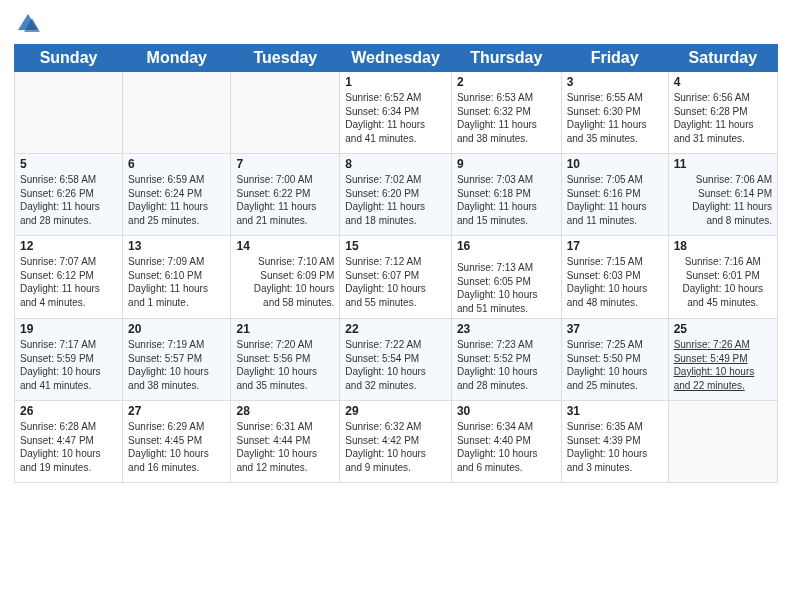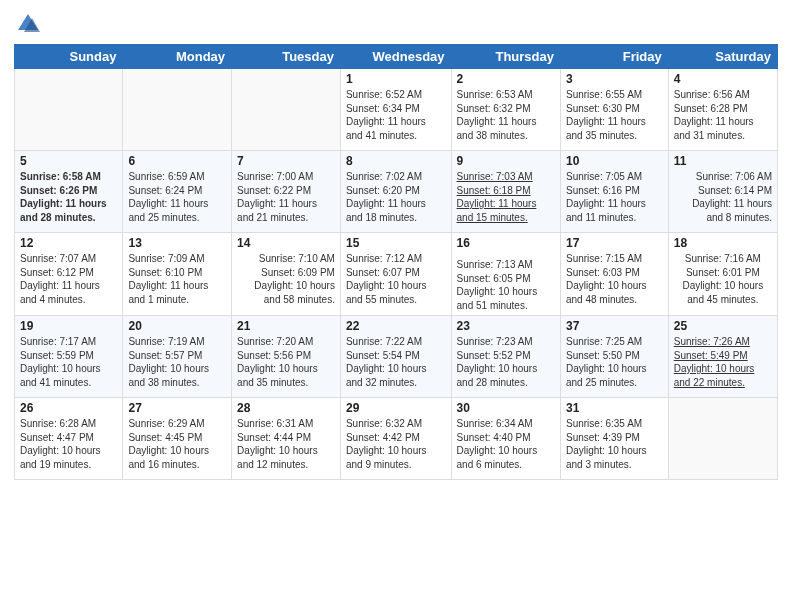--- a/index.html
+++ b/index.html
@@ -59,24 +59,24 @@
       color: #444;
     }
     .calendar {
       width: 100%;
       border-collapse: collapse;
       border: 1px solid #ccc;
     }
     .calendar th {
       background-color: #2a6fba;
       color: #fff;
-      font-size: 13px;
+      font-size: 16px;
       font-weight: bold;
       padding: 4px 6px;
-      text-align: right;
+      text-align: center;
       border: 1px solid #2a6fba;
     }
     .calendar td {
       width: 113px;
       vertical-align: top;
       padding: 3px 5px 3px 5px;
       border: 1px solid #ddd;
       font-size: 9.2px;
       color: #333;
       height: 82px;
@@ -164,21 +164,21 @@
             <span class="day-number">4</span>
             <div class="day-info" style="white-space: pre-line;">Sunrise: 6:56 AM
 Sunset: 6:28 PM
 Daylight: 11 hours
 and 31 minutes.</div>
           </td>
         </tr>
         <tr>
           <td>
             <span class="day-number">5</span>
-            <div class="day-info" style="white-space: pre-line; font-weight: bold;">Sunrise: 6:58 AM
+            <div class="day-info" style="white-space: pre-line;">Sunrise: 6:58 AM
 Sunset: 6:26 PM
 Daylight: 11 hours
 and 28 minutes.</div>
           </td>
           <td>
             <span class="day-number">6</span>
             <div class="day-info" style="white-space: pre-line;">Sunrise: 6:59 AM
 Sunset: 6:24 PM
 Daylight: 11 hours
 and 25 minutes.</div>
@@ -192,21 +192,21 @@
           </td>
           <td>
             <span class="day-number">8</span>
             <div class="day-info" style="white-space: pre-line;">Sunrise: 7:02 AM
 Sunset: 6:20 PM
 Daylight: 11 hours
 and 18 minutes.</div>
           </td>
           <td>
             <span class="day-number">9</span>
-            <div class="day-info" style="white-space: pre-line; text-decoration: underline;">Sunrise: 7:03 AM
+            <div class="day-info" style="white-space: pre-line;">Sunrise: 7:03 AM
 Sunset: 6:18 PM
 Daylight: 11 hours
 and 15 minutes.</div>
           </td>
           <td>
             <span class="day-number">10</span>
             <div class="day-info" style="white-space: pre-line;">Sunrise: 7:05 AM
 Sunset: 6:16 PM
 Daylight: 11 hours
 and 11 minutes.</div>

